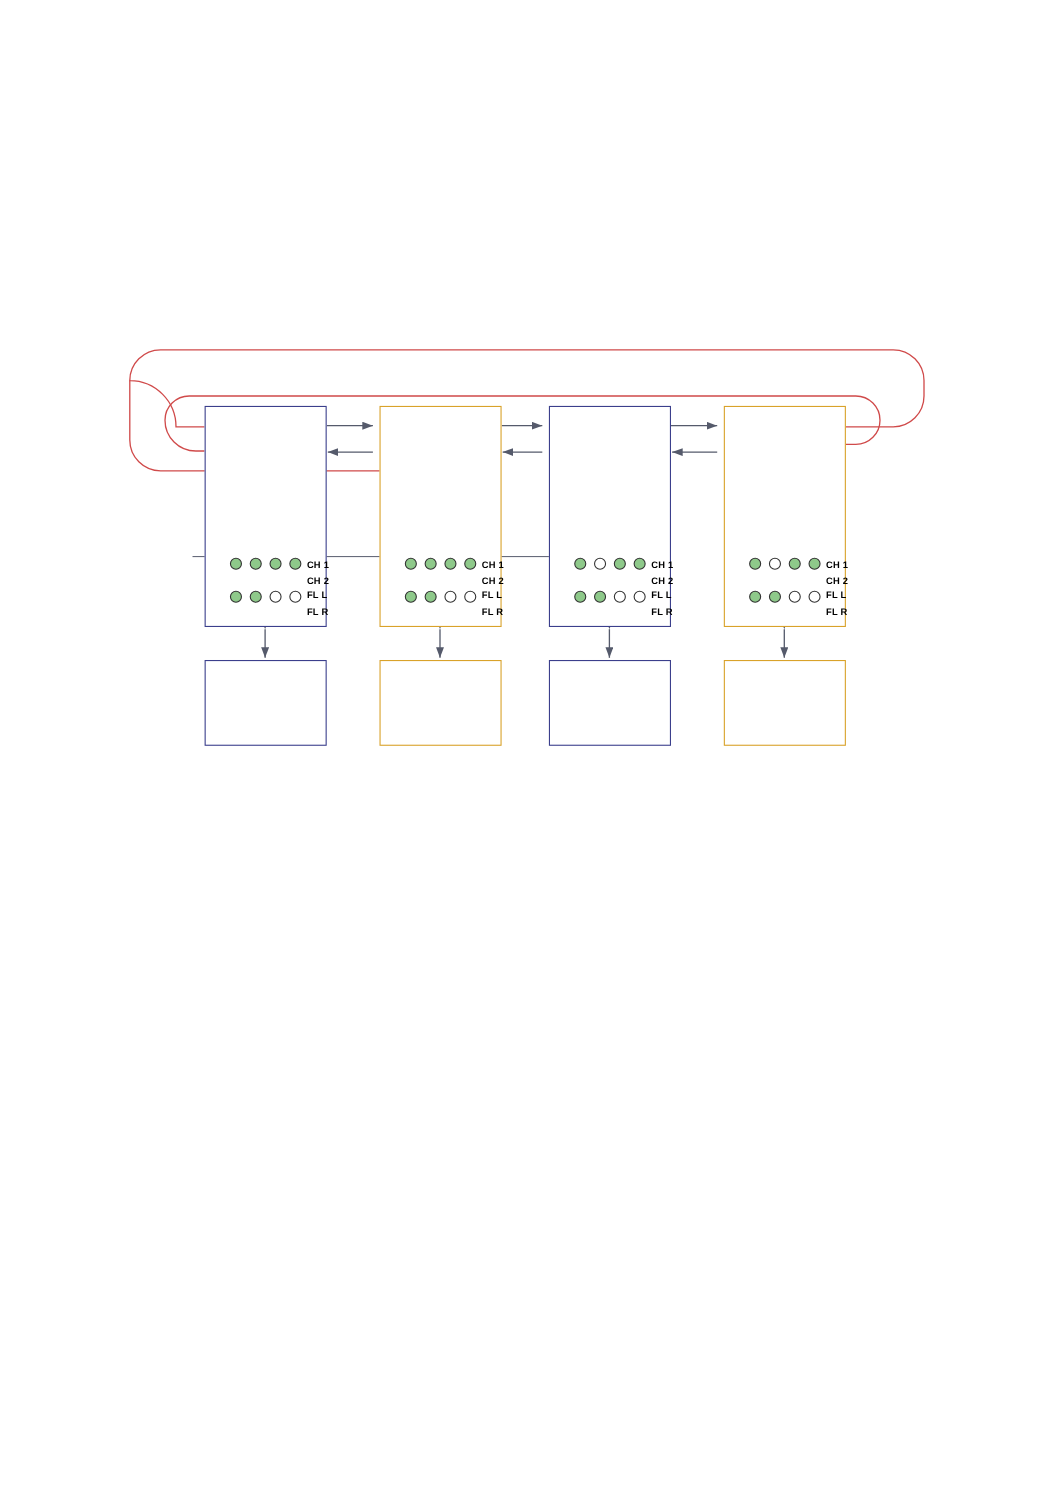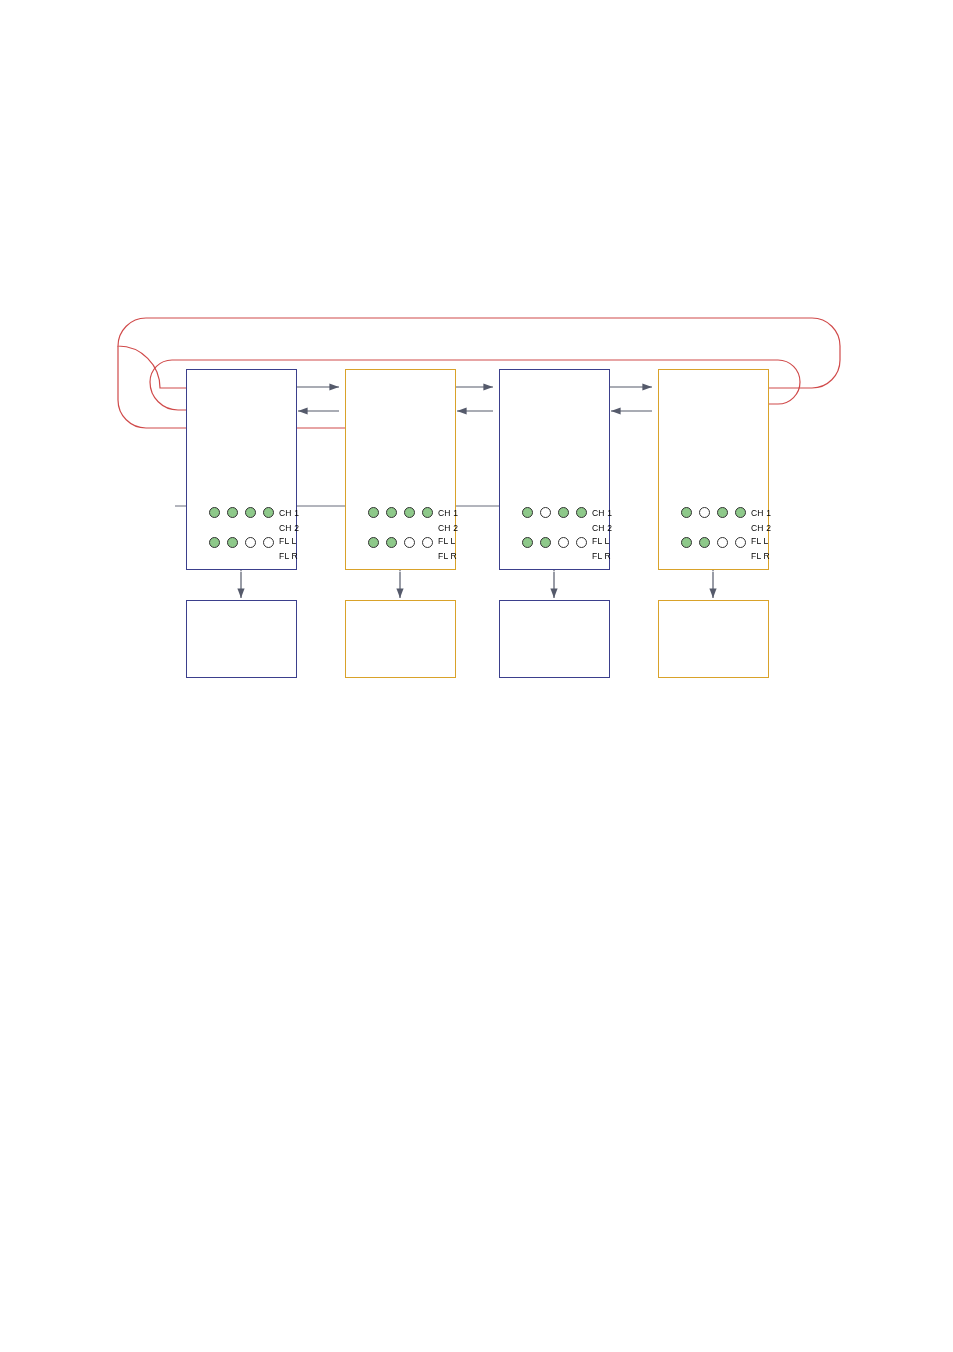--- a/index.html
+++ b/index.html
@@ -6,21 +6,21 @@
   body{width:953px;height:1352px;position:relative;font-family:"Liberation Sans",sans-serif;overflow:hidden;}
   #canvas{position:absolute;left:0;top:0;width:953px;height:1352px;}
   .node{position:absolute;background:#ffffff;box-sizing:border-box;}
   .node.blue{border:1.3px solid #3b3f8c;}
   .node.gold{border:1.3px solid #d9a22a;}
   .led-block{position:absolute;}
   .led-row{position:relative;height:18px;}
   .led{position:absolute;width:11px;height:11px;border-radius:50%;box-sizing:border-box;border:1px solid #333333;}
   .led.on{background:#8ec98a;}
   .led.off{background:#ffffff;}
-  .led-label{position:absolute;font-size:8.5px;font-weight:normal;color:#000000;letter-spacing:.2px;white-space:nowrap;}
+  .led-label{position:absolute;font-size:8.5px;font-weight:bold;color:#000000;letter-spacing:.2px;white-space:nowrap;}
   svg.overlay{position:absolute;left:0;top:0;width:953px;height:1352px;pointer-events:none;}
 </style>
 </head>
 <body>
 
 <div id="canvas">
 
   <svg class="overlay" viewBox="0 0 953 1352">
     <defs>
       <marker id="ah" markerWidth="9" markerHeight="9" refX="8" refY="3" orient="auto" markerUnits="strokeWidth">

